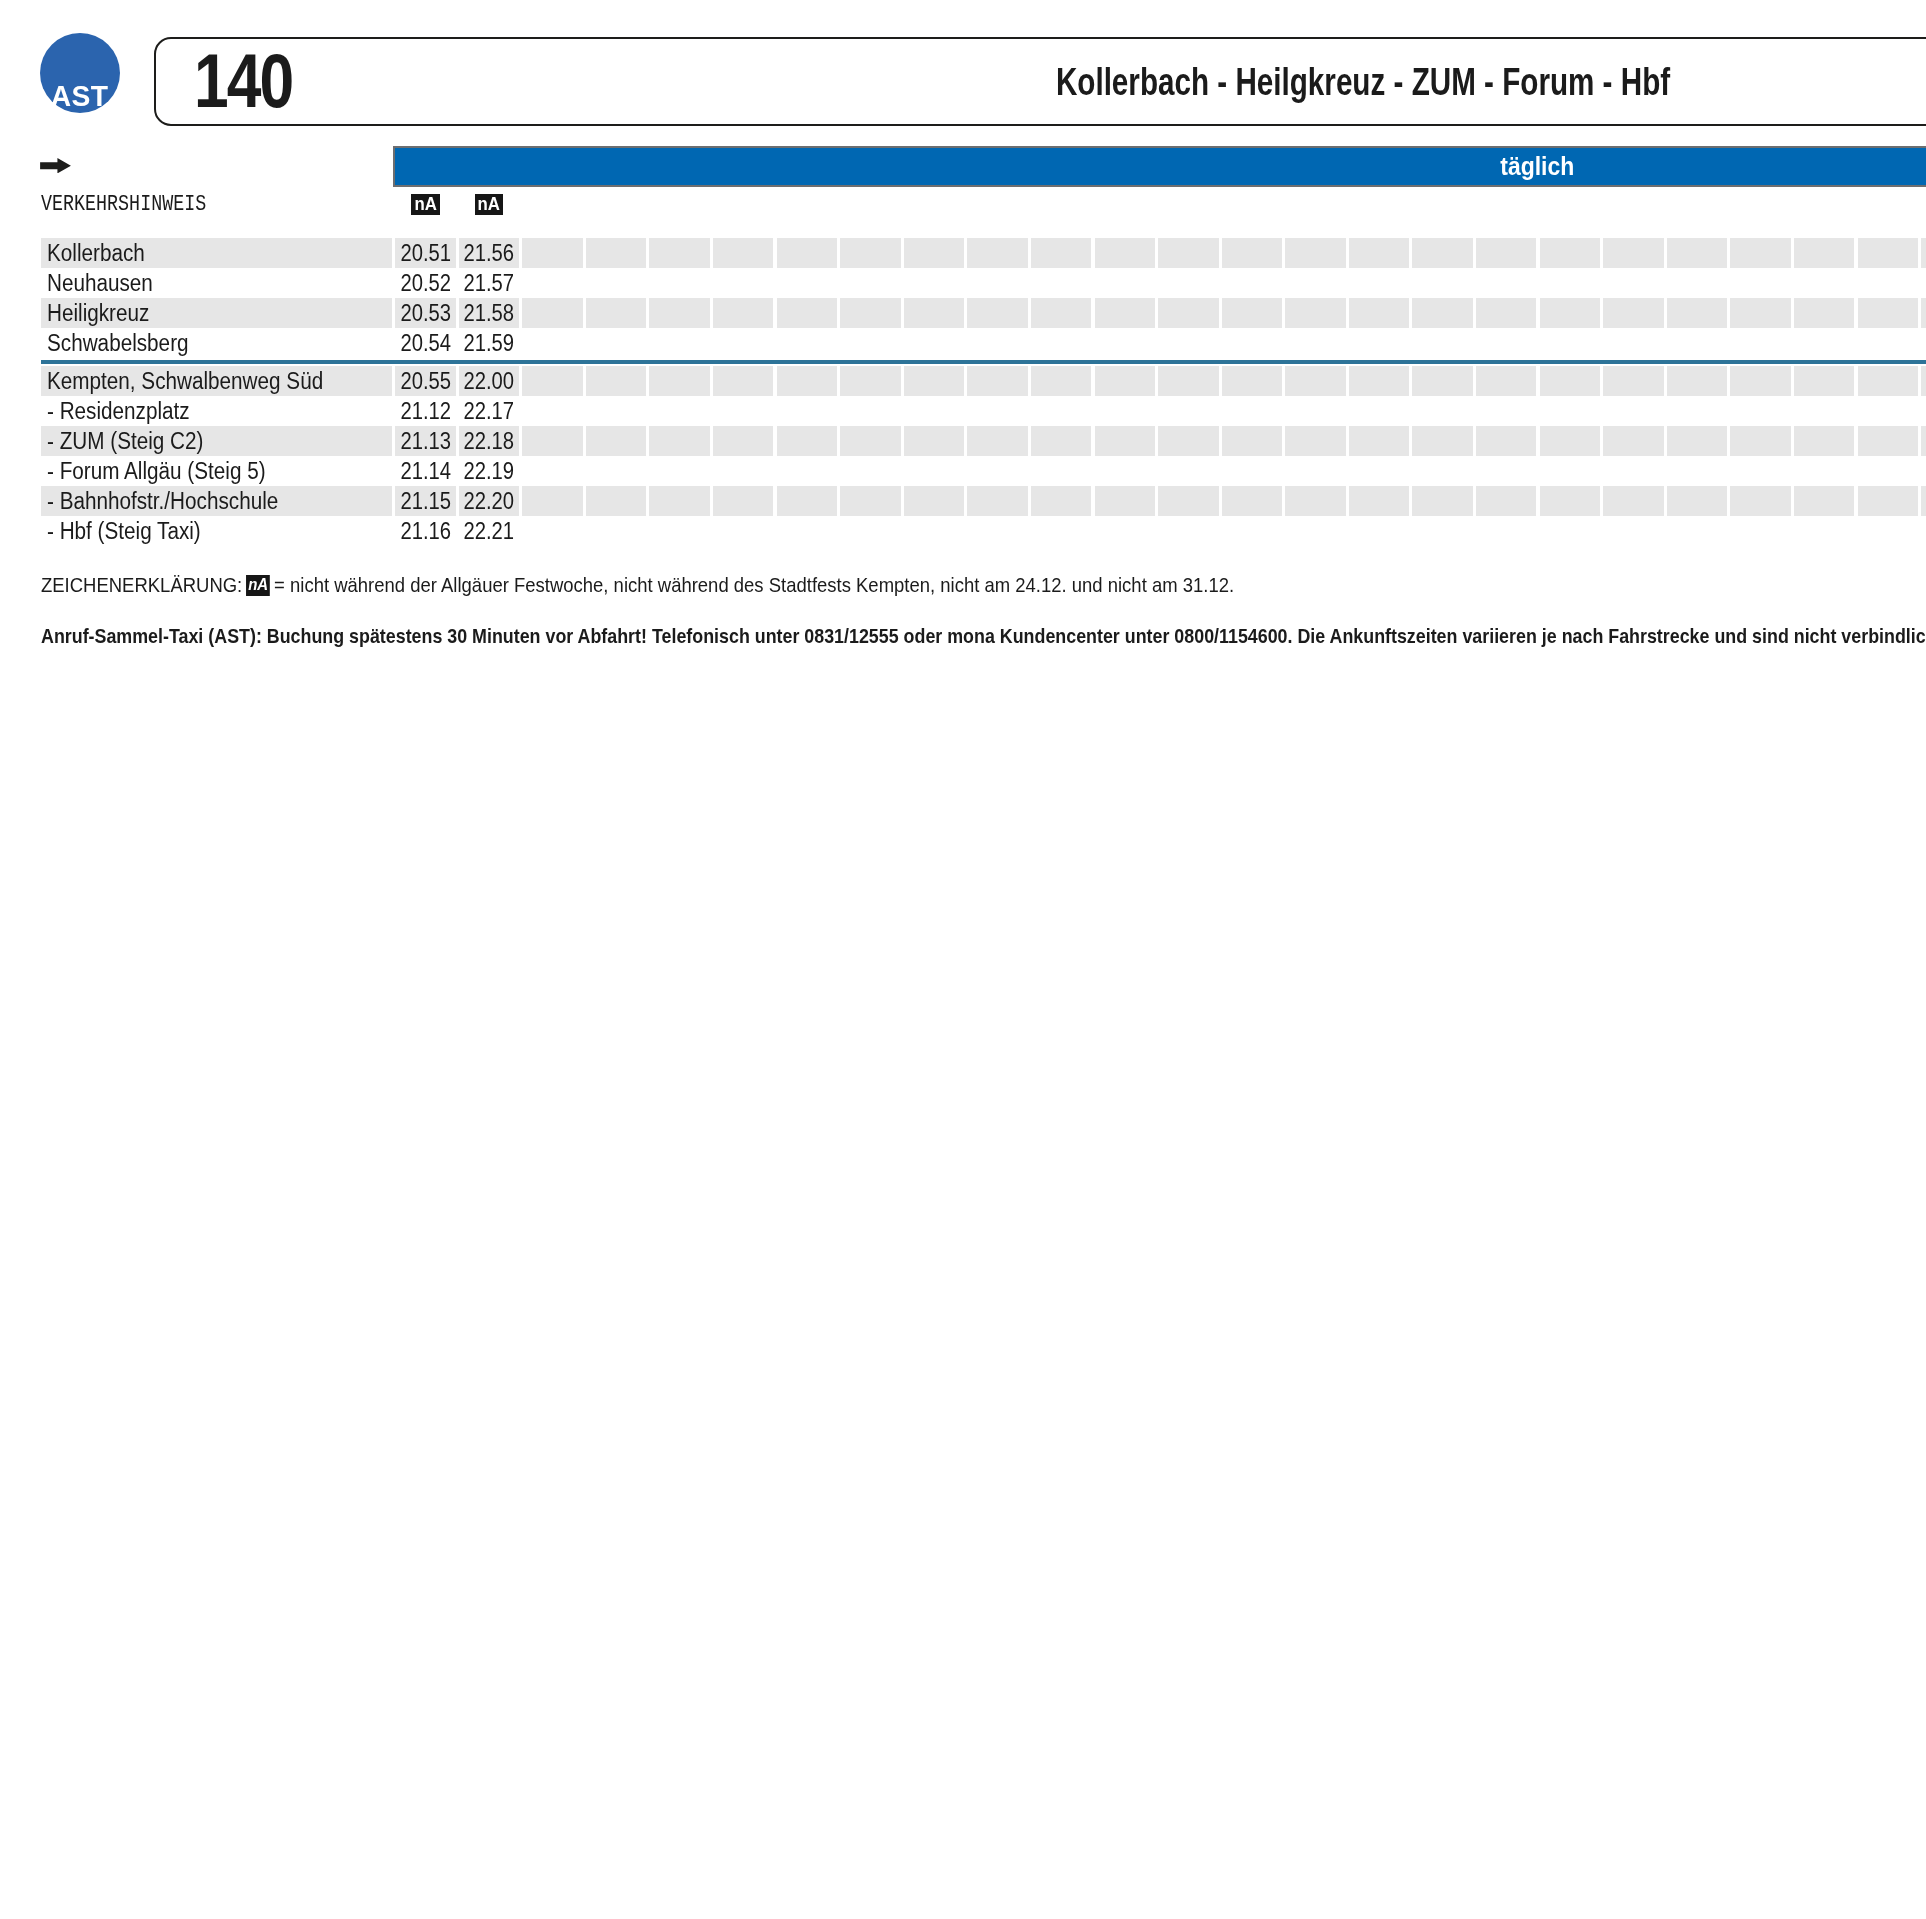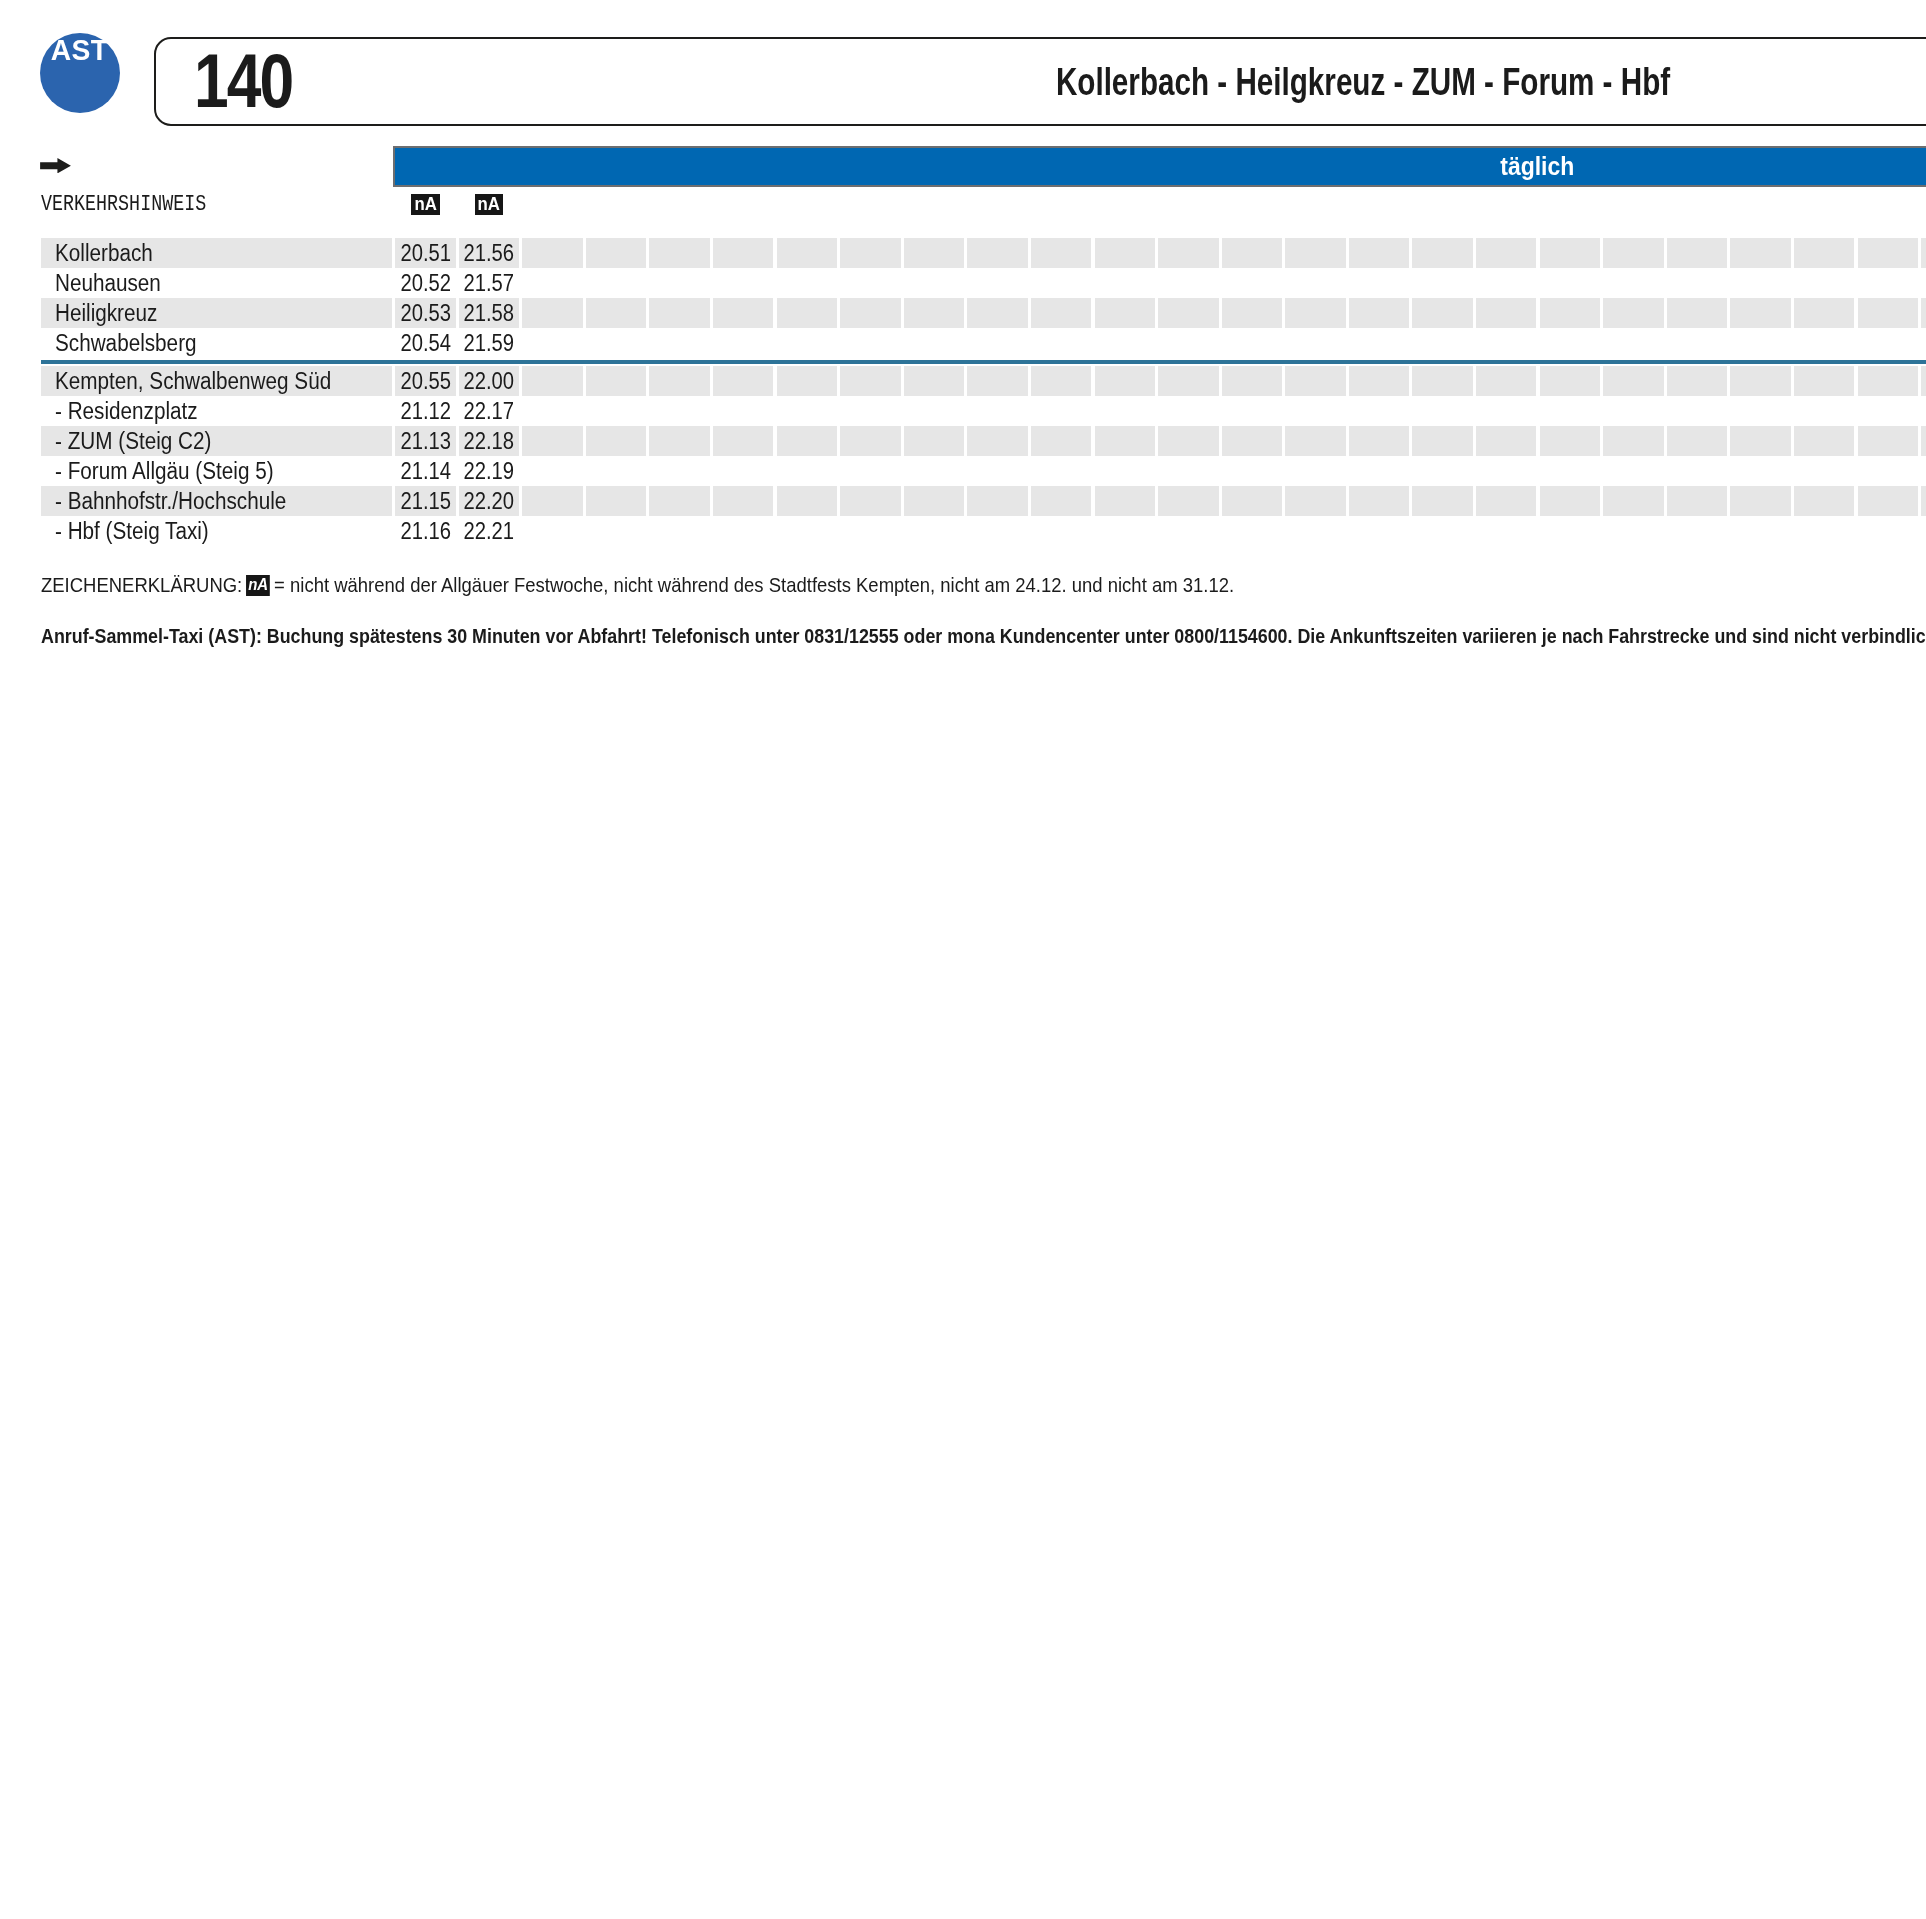--- a/index.html
+++ b/index.html
@@ -15,21 +15,21 @@
   html,body{margin:0;padding:0;}
   body{
     width:2719px;height:1920px;background:#ffffff;
     font-family:"Liberation Sans",sans-serif;color:var(--ink);
   }
   #page{position:relative;width:2719px;height:1920px;overflow:hidden;background:#fff;}
 
   
   .ast-circle{
     position:absolute;left:40px;top:33px;width:80px;height:80px;border-radius:50%;
-    background:var(--ast-blue);display:flex;align-items:flex-start;justify-content:center;
+    background:var(--ast-blue);display:flex;align-items:flex-end;justify-content:center;
   }
   .ast-circle span{color:#fff;font-weight:bold;font-size:30px;letter-spacing:0.4px;transform:scaleX(.94);}
 
   .route-box{
     position:absolute;left:154px;top:37px;width:2219px;height:89px;box-sizing:border-box;
     border:2.7px solid #1d1d1b;border-radius:17px;background:#fff;
   }
   .line-no{
     position:absolute;left:38px;top:50%;transform:translateY(-52%) scaleX(.82);transform-origin:left center;
     font-size:76px;font-weight:bold;letter-spacing:-2.3px;white-space:nowrap;
@@ -62,21 +62,21 @@
   }
   .badge i{font-style:normal;transform:scaleX(.95);}
 
   
   .tblock .trow{
     display:grid;grid-template-columns:351px repeat(36,1fr);column-gap:3.1px;height:30px;
   }
   #tableA{top:238px;} 
   #tableB{top:366px;}
   .cell{display:flex;align-items:center;overflow:visible;}
-  .cell.name{padding-left:14px;box-sizing:border-box;}
+  .cell.name{padding-left:6px;box-sizing:border-box;}
   .cell.name span{font-size:23px;transform:scaleX(.9);transform-origin:left center;white-space:nowrap;}
   .cell.time{justify-content:center;}
   .cell.time span{font-size:23px;transform:scaleX(.88);white-space:nowrap;}
   .g{background:var(--row-gray);}
 
   .sep{position:absolute;left:41px;top:360px;width:2640px;height:3.5px;background:var(--sep-teal);}
 
   
   .legend{
     position:absolute;left:41px;top:573px;display:flex;align-items:center;gap:4.6px;

